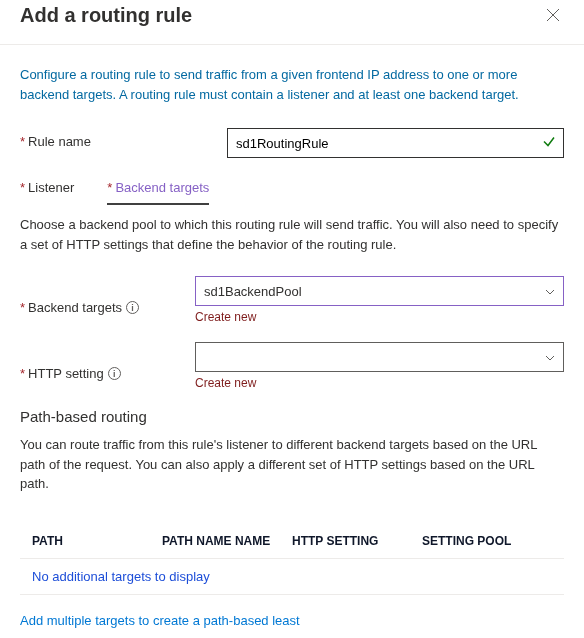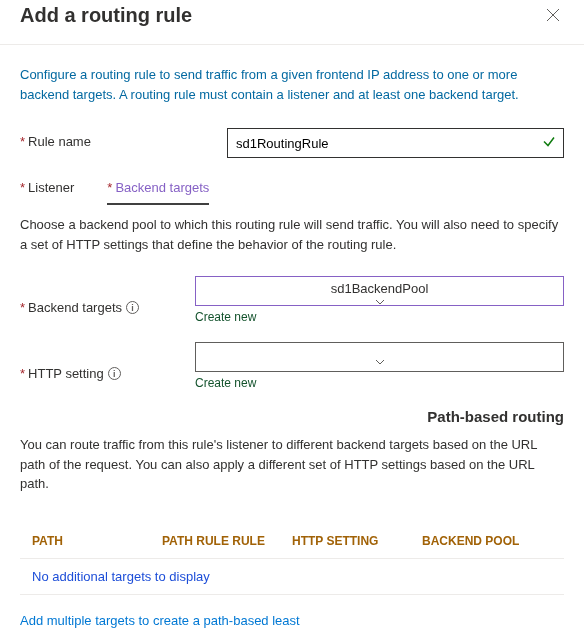--- a/index.html
+++ b/index.html
@@ -115,31 +115,30 @@
       height: 30px;
       border: 1px solid #605e5c;
       padding: 4px 8px;
       font-size: 13px;
       font-family: inherit;
       background: #fff;
       display: flex;
       align-items: center;
       justify-content: space-between;
       cursor: pointer;
-      flex-direction: column;
     }
     .dropdown.focused {
       border: 1px solid #8661c5;
     }
     .chevron {
       font-size: 10px;
       color: #605e5c;
     }
     .create-link {
-      color: #14532d;
+      color: #7f1d1d;
       font-size: 12px;
       margin-top: 4px;
       display: inline-block;
       cursor: pointer;
     }
     .info-icon {
       display: inline-flex;
       align-items: center;
       justify-content: center;
       width: 13px;
@@ -154,35 +153,34 @@
     .form-row-stacked {
       display: flex;
       align-items: flex-start;
       margin-bottom: 18px;
     }
     .form-row-stacked .label-col {
       padding-top: 24px;
     }
     .section-heading {
       font-size: 15px;
-      font-weight: 700;
+      font-weight: 400;
       margin-top: 18px;
       margin-bottom: 10px;
-      text-align: right;
     }
     .section-desc {
       line-height: 1.5;
       margin-bottom: 30px;
     }
     .table-header {
       display: flex;
       padding: 10px 12px;
       font-size: 12px;
       font-weight: 600;
-      color: #a16207;
+      color: #0f172a;
       border-bottom: none;
     }
     .th {
       flex: 1;
     }
     .table-empty {
       padding: 10px 12px;
       border-top: 1px solid #edebe9;
       border-bottom: 1px solid #edebe9;
       color: #1d4ed8;
@@ -268,21 +266,21 @@
         </div>
         <span class="create-link">Create new</span>
       </div>
     </div>
 
     <div class="section-heading">Path-based routing</div>
     <div class="section-desc">You can route traffic from this rule's listener to different backend targets based on the URL path of the request. You can also apply a different set of HTTP settings based on the URL path.</div>
 
     <div class="table-header">
       <div class="th">PATH</div>
-      <div class="th">PATH RULE RULE</div>
+      <div class="th">PATH NAME NAME</div>
       <div class="th">HTTP SETTING</div>
-      <div class="th">BACKEND POOL</div>
+      <div class="th">SETTING POOL</div>
     </div>
     <div class="table-empty">No additional targets to display</div>
 
     <span class="add-link">Add multiple targets to create a path-based least</span>
   </div>
 </div>
 
 </body></html>

